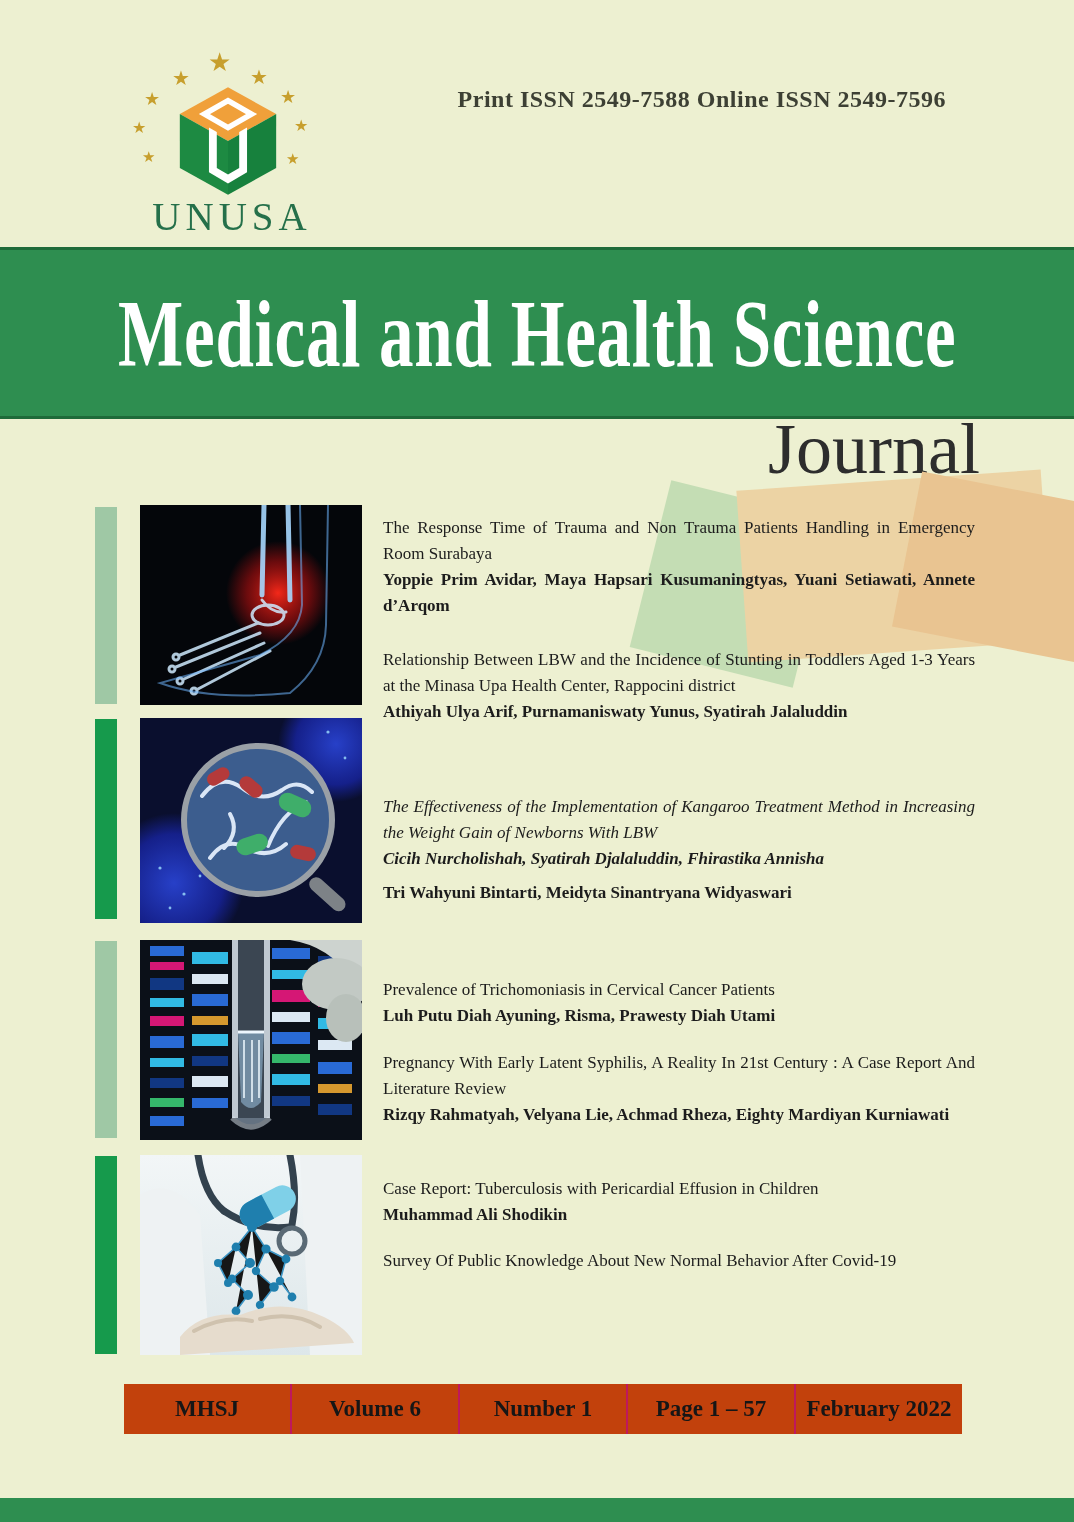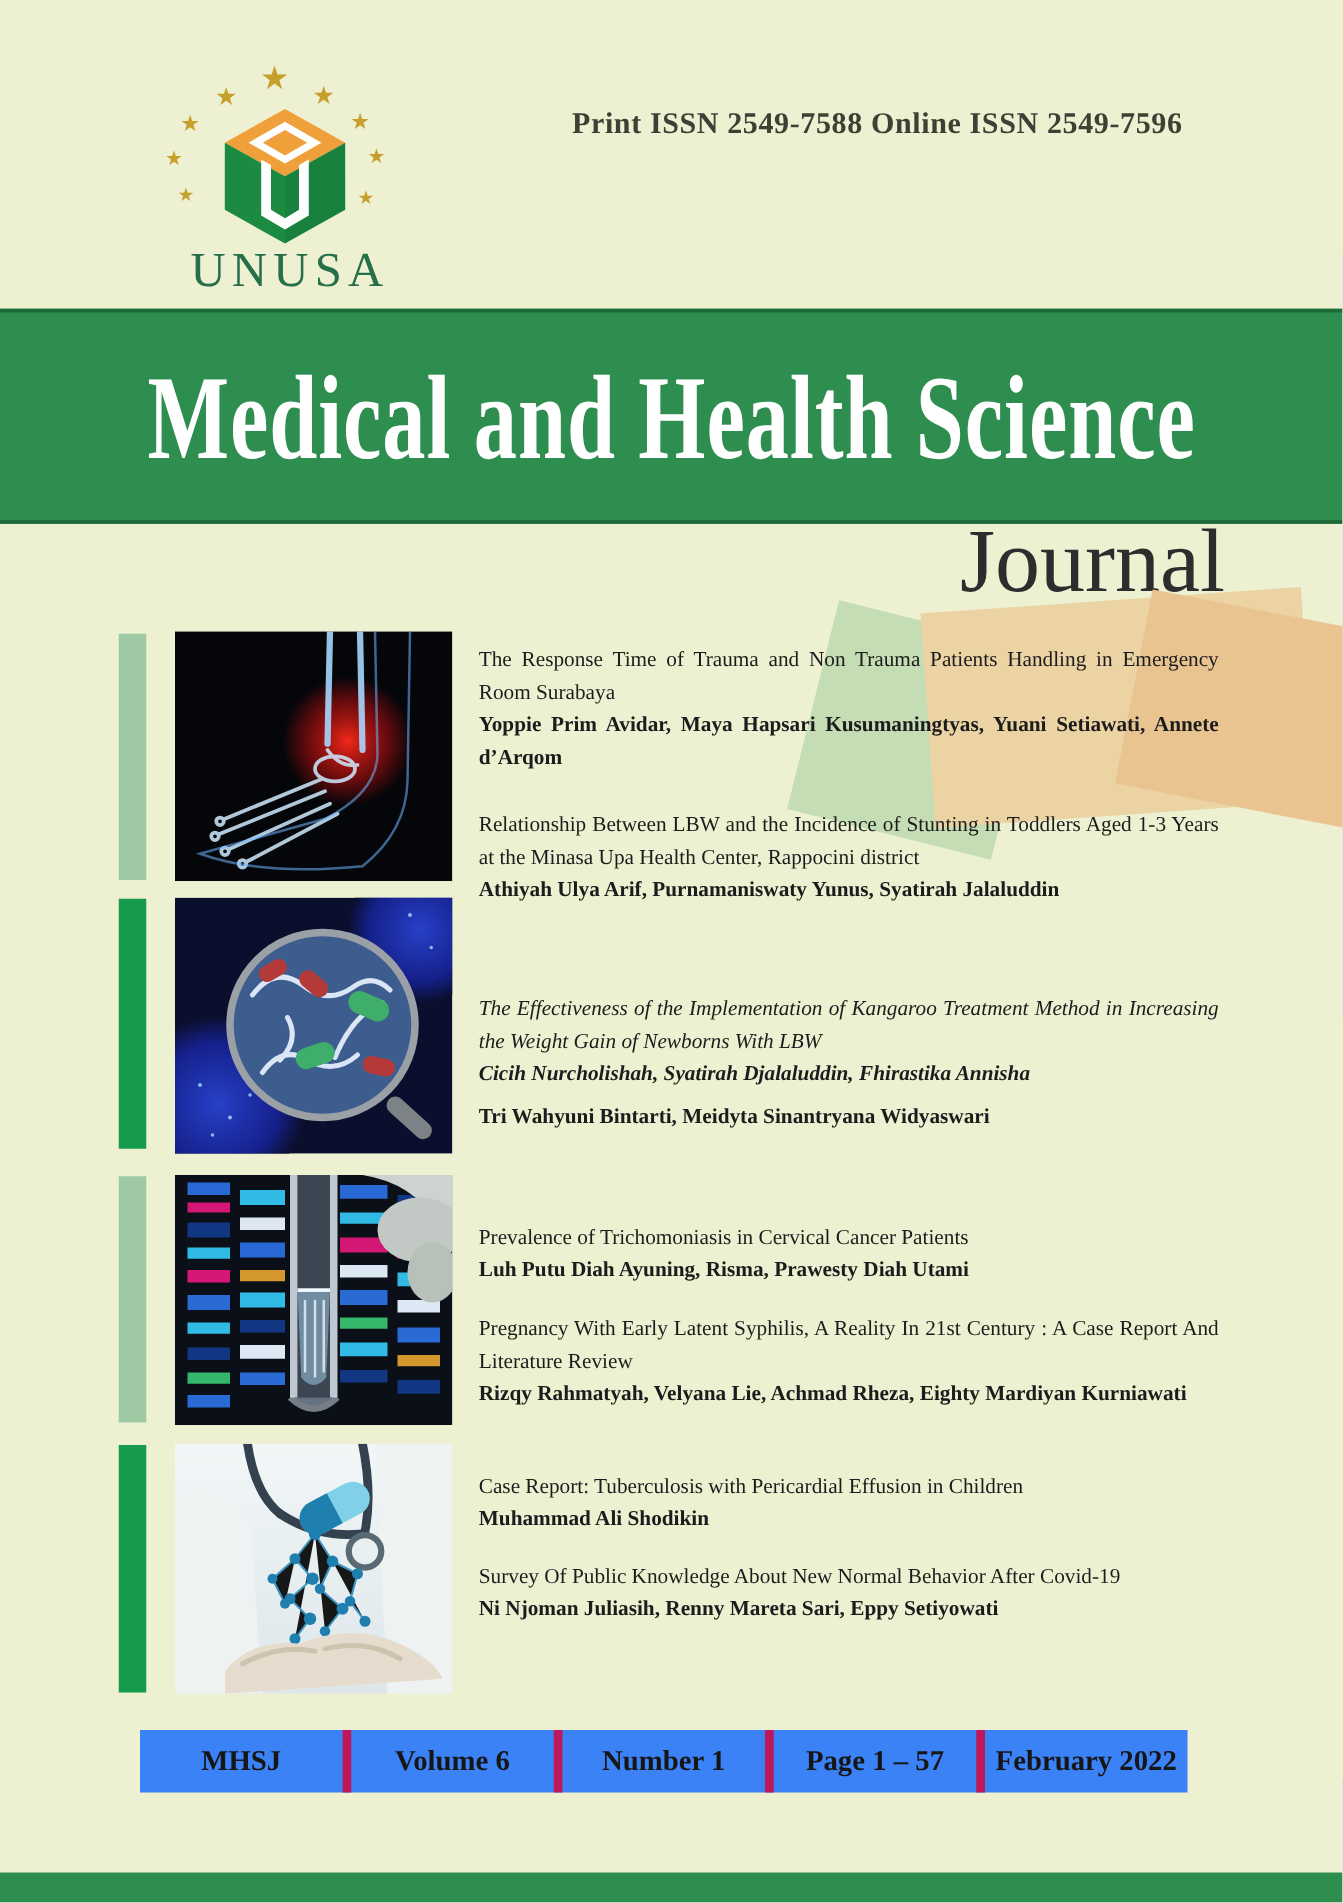--- a/index.html
+++ b/index.html
@@ -44,25 +44,25 @@
   .cimg { position:absolute; left:140px; width:222px; z-index:1; overflow:hidden; }
   .cimg svg { display:block; }
 
   
   .article { position:absolute; left:383px; width:592px; z-index:2;
              font-size:17px; line-height:26px; text-align:justify; }
   .article .a-title { font-weight:400; }
   .article .a-authors { font-weight:700; }
 
   
-  .footer-bar { position:absolute; left:112px; top:1384px; width:838px; height:50px;
-                background:#3b82f6; display:flex; z-index:2; }
+  .footer-bar { position:absolute; left:124px; top:1384px; width:838px; height:50px;
+                background:#c2410c; display:flex; z-index:2; }
   .footer-cell { flex:1; display:flex; align-items:center; justify-content:center;
                  font-size:23px; font-weight:700; color:#161616; }
-  .footer-cell + .footer-cell { border-left:7px solid #be185d; }
+  .footer-cell + .footer-cell { border-left:2px solid #be185d; }
 
   .bottom-band { position:absolute; left:0; bottom:0; width:1074px; height:24px; background:#2e8e50; }
 </style>
 </head>
 <body>
 
 <div class="page">
 
   <div class="logo">
     <span class="star" style="left:86px; top:8px;  font-size:26px;">★</span>
@@ -302,21 +302,20 @@
   <div class="article" style="top:1050px;">
     <div class="a-title">Pregnancy With Early Latent Syphilis, A Reality In 21st Century : A Case Report And Literature Review</div>
     <div class="a-authors">Rizqy Rahmatyah, Velyana Lie, Achmad Rheza, Eighty Mardiyan Kurniawati</div>
   </div>
   <div class="article" style="top:1176px;">
     <div class="a-title">Case Report: Tuberculosis with Pericardial Effusion in Children</div>
     <div class="a-authors">Muhammad Ali Shodikin</div>
   </div>
   <div class="article" style="top:1248px;">
     <div class="a-title">Survey Of Public Knowledge About New Normal Behavior After Covid-19</div>
-    <div class="a-authors">Ni Njoman Juliasih, Renny Mareta Sari, Eppy Setiyowati</div>
   </div>
 
   <div class="footer-bar">
     <div class="footer-cell">MHSJ</div>
     <div class="footer-cell">Volume 6</div>
     <div class="footer-cell">Number 1</div>
     <div class="footer-cell">Page 1 – 57</div>
     <div class="footer-cell">February 2022</div>
   </div>
 

